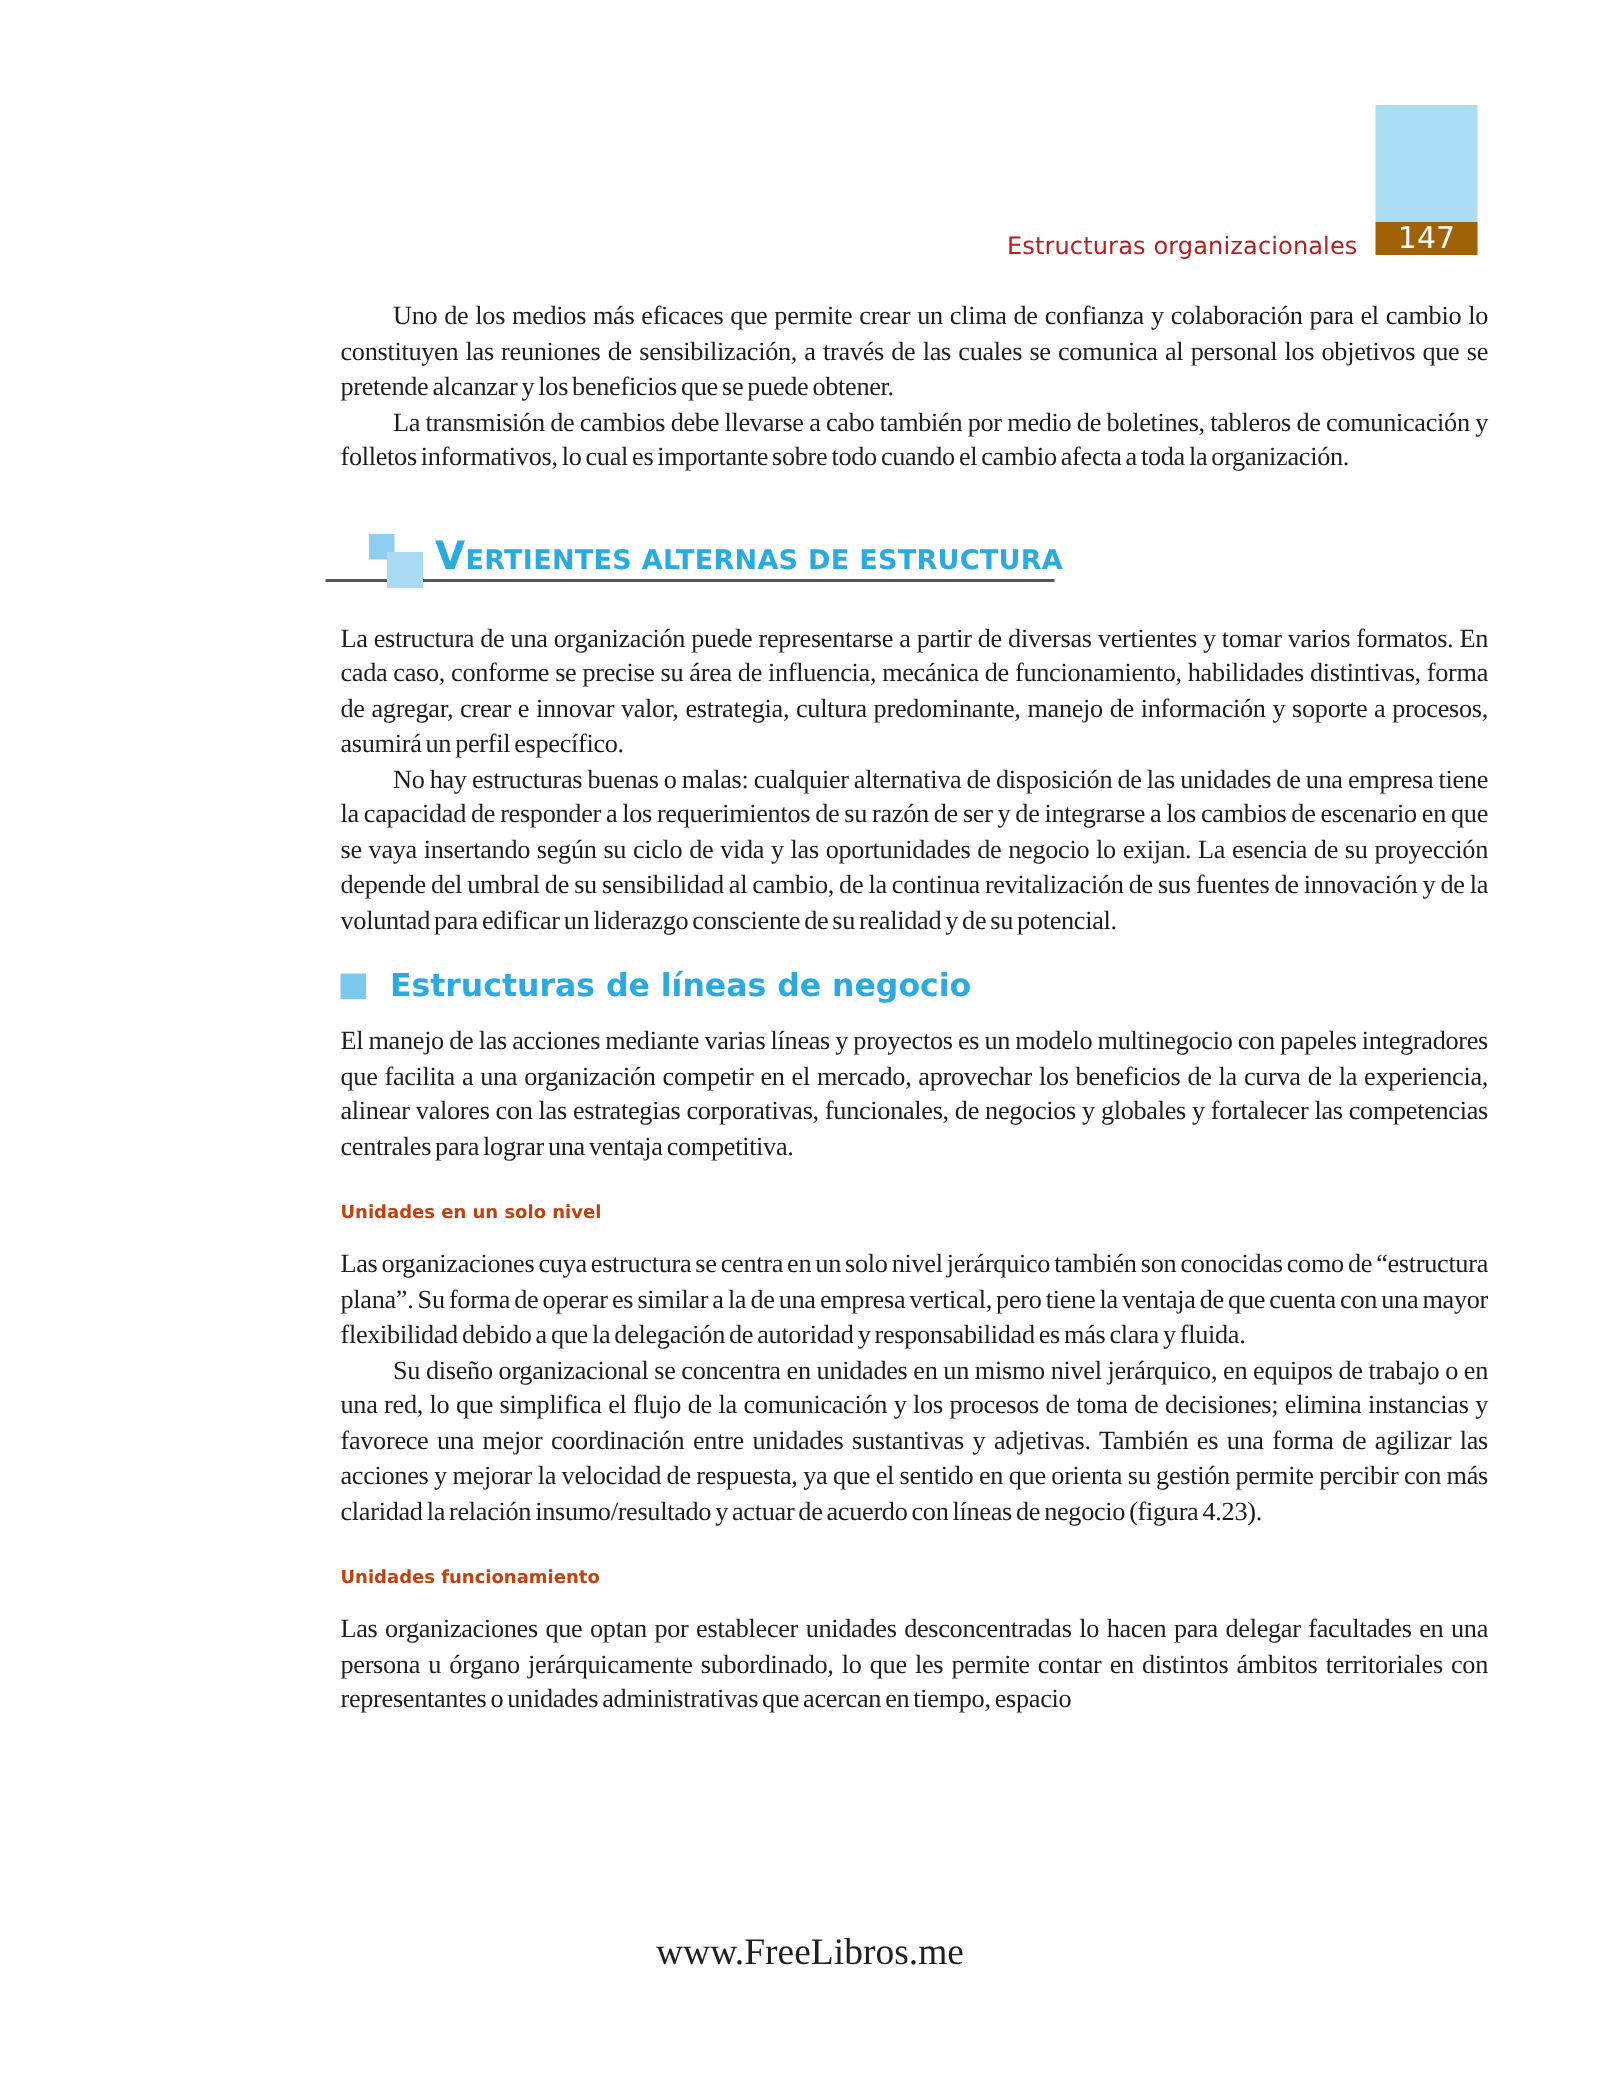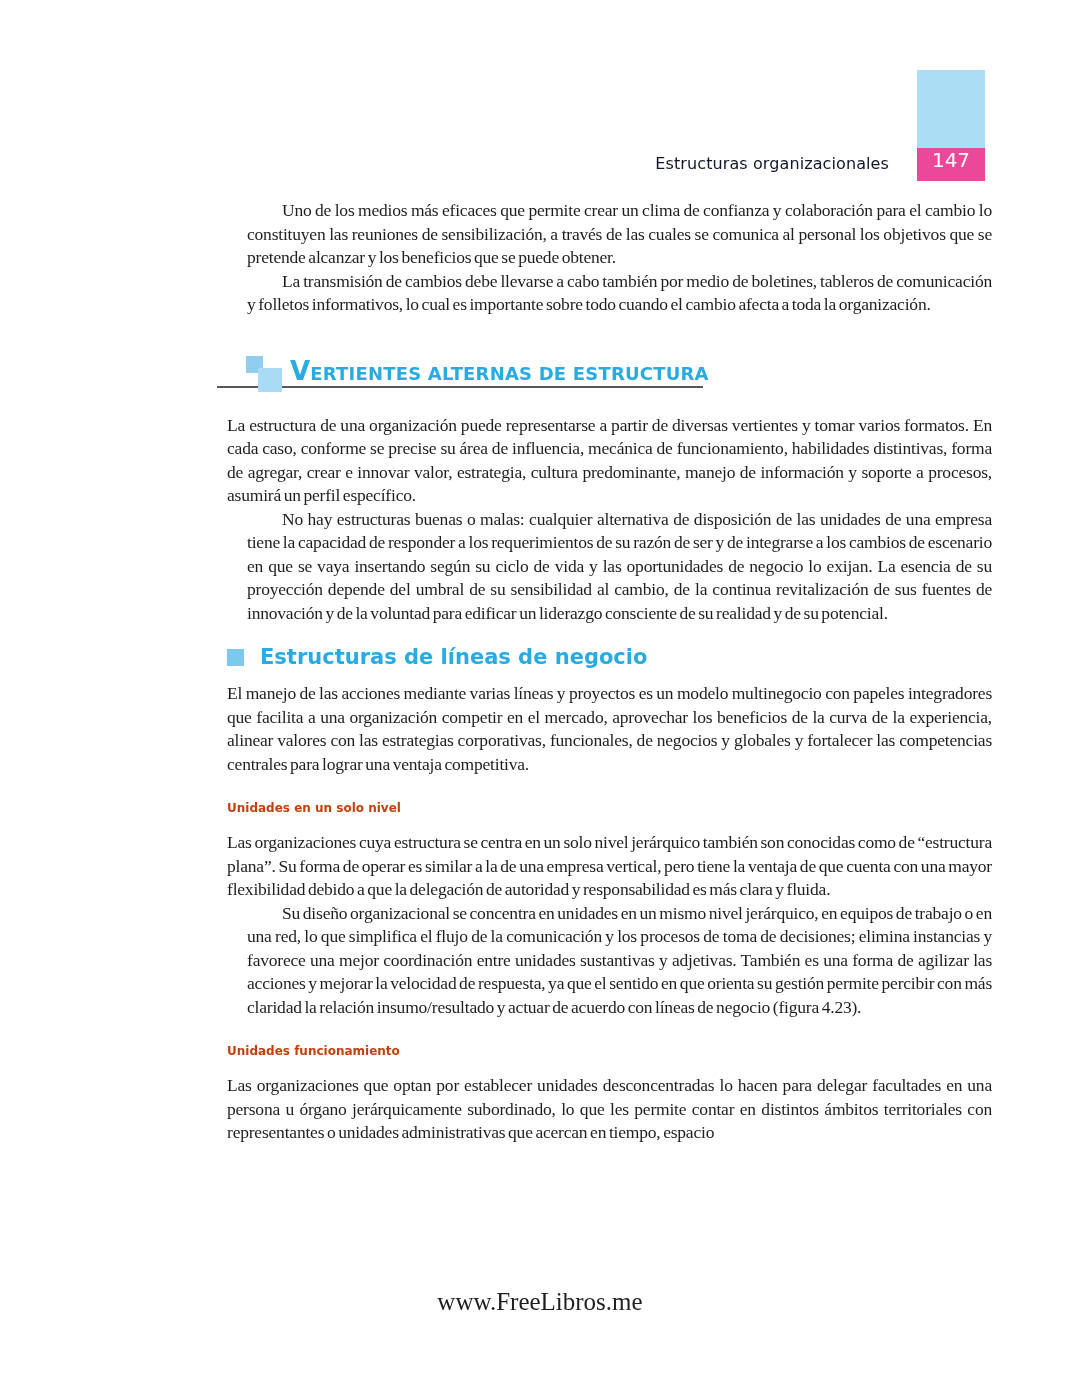--- a/index.html
+++ b/index.html
@@ -10,42 +10,42 @@
     background: #ffffff;
     overflow: hidden;
     font-family: "Liberation Serif", serif;
     color: #1e1e1e;
   }
 
   
   .running-title {
     position: absolute;
     top: 154px;
-    right: 191px;
+    right: 175px;
     font-family: "DejaVu Sans", sans-serif;
     font-size: 16px;
-    color: #0f172a;
+    color: #b91c1c;
     letter-spacing: 0.1px;
   }
   .page-tab {
     position: absolute;
     top: 70px;
     left: 917px;
     width: 68px;
   }
   .page-tab .tab-light {
     height: 78px;
     background: #abddf5;
   }
   .page-tab .tab-dark {
-    height: 33px;
-    background: #ec4899;
+    height: 22px;
+    background: #a16207;
     color: #ffffff;
     display: flex;
-    align-items: flex-start;
+    align-items: flex-end;
     justify-content: center;
     font-family: "DejaVu Sans", sans-serif;
     font-size: 20px;
   }
 
   
   .content {
     position: absolute;
     left: 227px;
     top: 199px;
@@ -53,21 +53,21 @@
   }
   p.body {
     margin: 0;
     font-size: 17.5px;
     line-height: 23.5px;
     text-align: justify;
     letter-spacing: -0.2px;
     word-spacing: -1.5px;
     color: #1e1e1e;
   }
-  p.indent { text-indent: 35px; margin-left: 20px; }
+  p.indent { text-indent: 35px; }
 
   
   .section-heading {
     position: relative;
     margin: 39px 0 24px 0;
     height: 34px;
   }
   .section-heading .rule {
     position: absolute;
     left: -10px;

